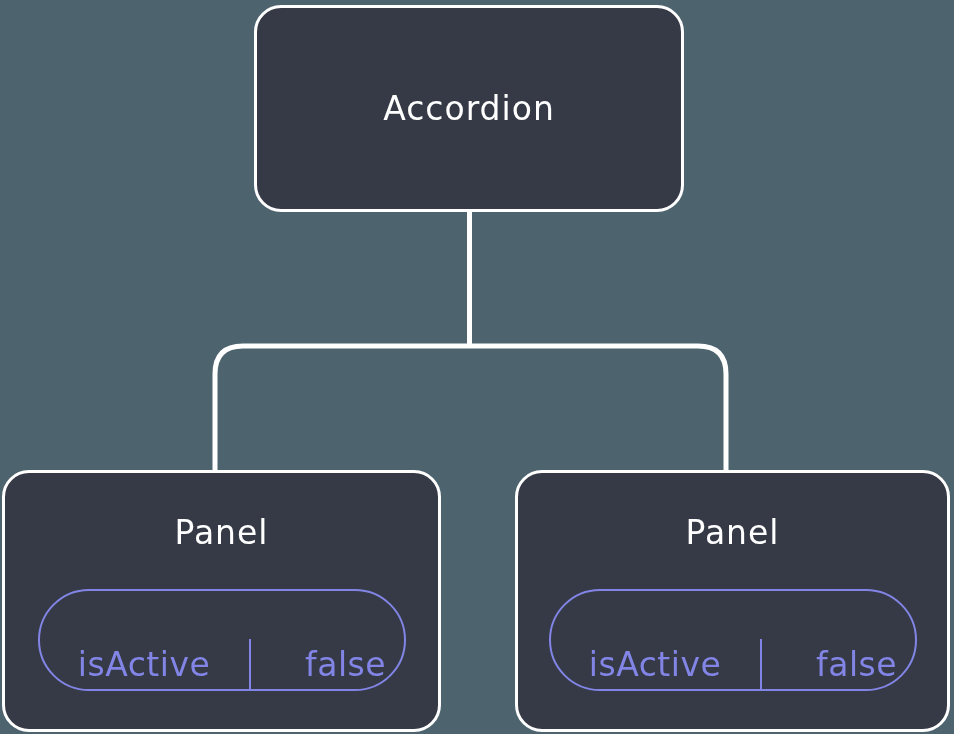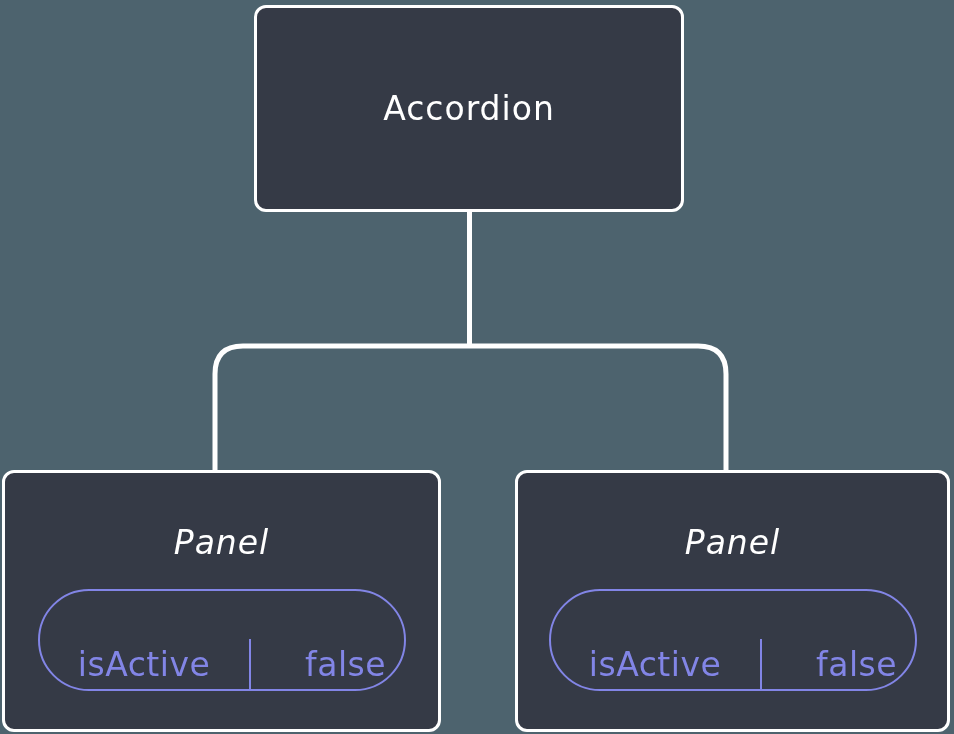--- a/index.html
+++ b/index.html
@@ -27,21 +27,21 @@
   }
   .connector-svg path {
     fill: none;
     stroke: var(--connector);
     stroke-width: 5;
   }
   .node {
     position: absolute;
     background: var(--node-fill);
     border: 3.5px solid var(--node-border);
-    border-radius: 12px;
+    border-radius: 27px;
   }
   .node-root {
     left: 254px; top: 5px;
     width: 430px; height: 207px;
     display: flex;
     align-items: center;
     justify-content: center;
   }
   .node-label {
     color: #ffffff;
@@ -51,24 +51,23 @@
     text-align: center;
   }
   .node-panel {
     top: 470px;
     height: 262px;
   }
   .node-panel-left  { left: 2px;   width: 439px; }
   .node-panel-right { left: 515px; width: 435px; }
   .node-panel .node-label {
     position: absolute;
-    top: 50px;
+    top: 40px;
     left: 0;
     width: 100%;
-    font-style: italic;
   }
   .state-pill {
     position: absolute;
     top: 116px;
     left: 50%;
     transform: translateX(-50%);
     width: 368px;
     height: 102px;
     border: 2.5px solid var(--accent);
     border-radius: 51px;

